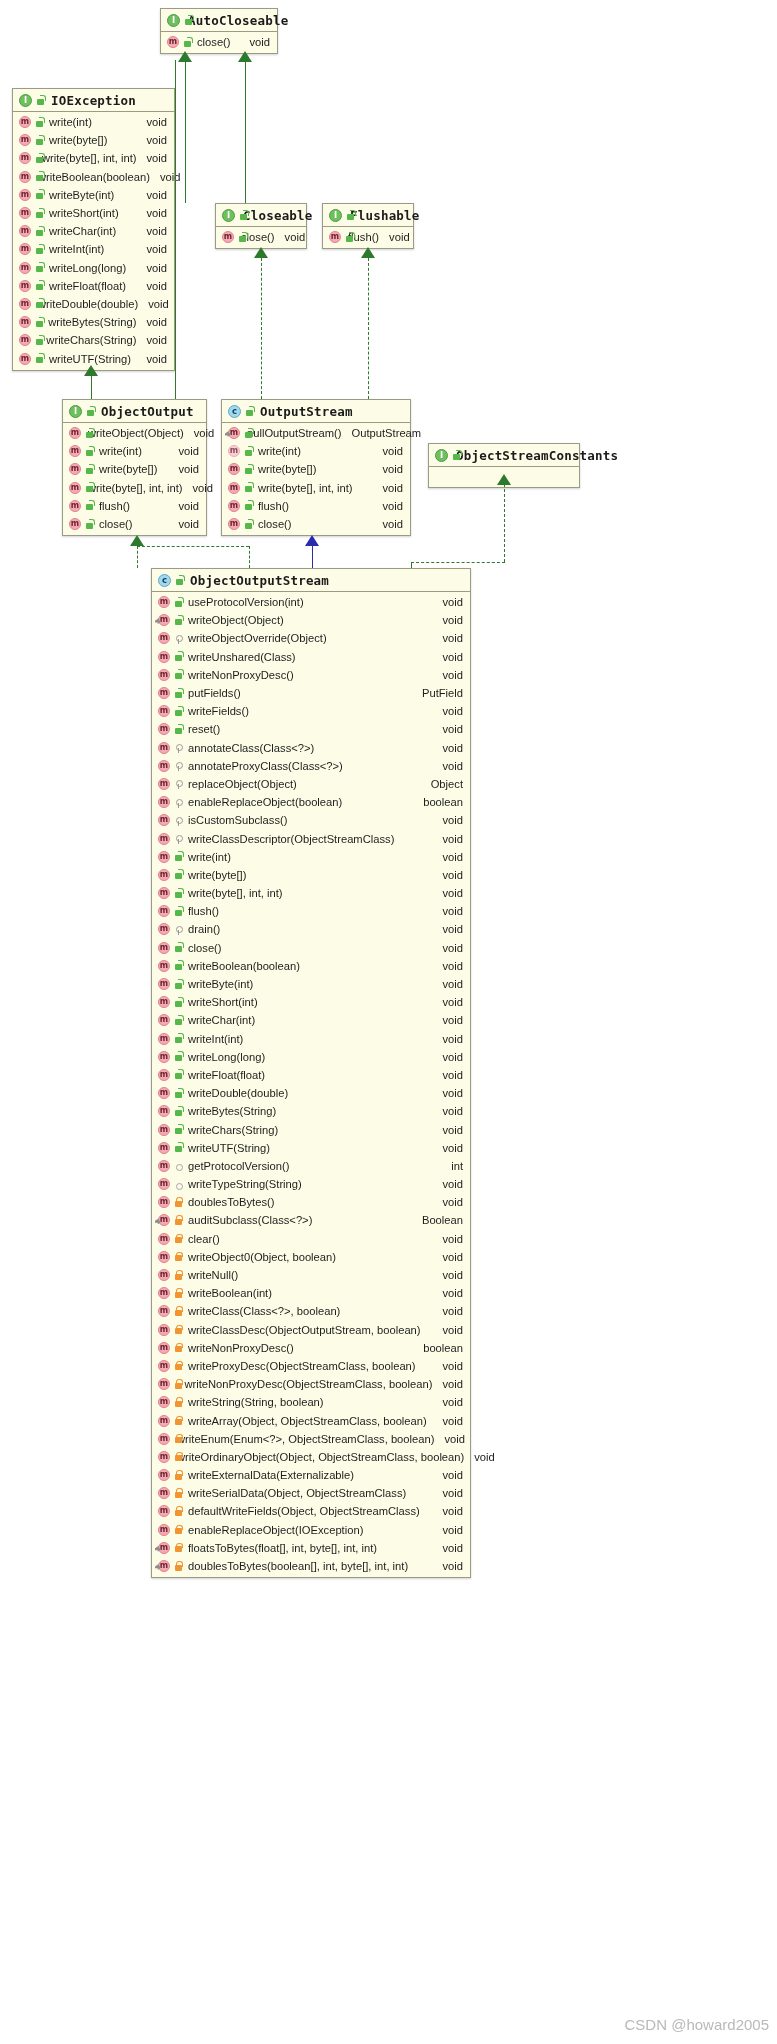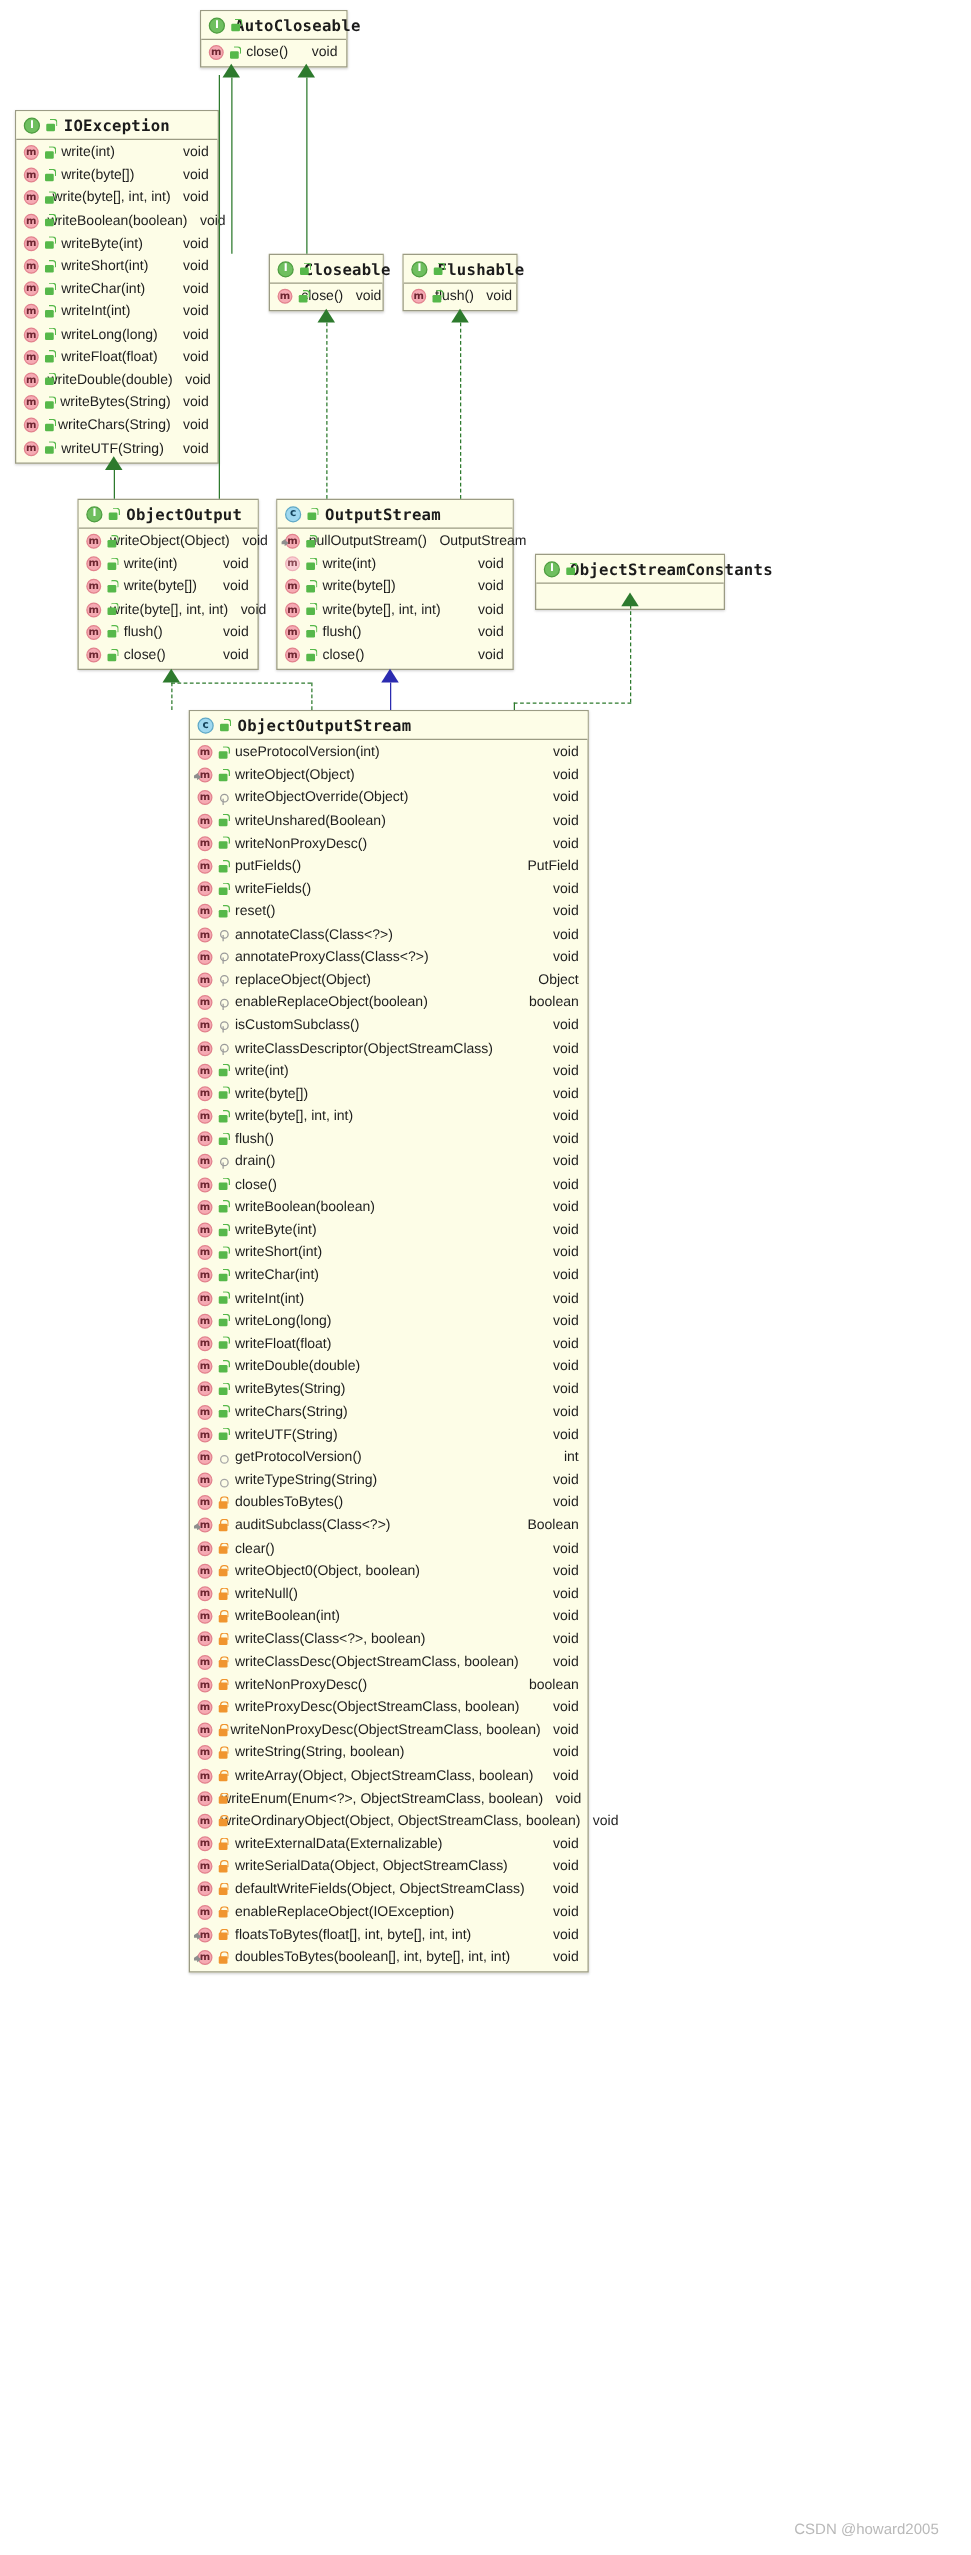--- a/index.html
+++ b/index.html
@@ -177,22 +177,22 @@
   .arrow-up-blue {
     position: absolute;
     width: 0; height: 0;
     border-left: 7px solid transparent;
     border-right: 7px solid transparent;
     border-bottom: 11px solid #2b2bb0;
   }
 
   .watermark {
     position: absolute;
-    right: 26px;
-    font-size: 12px;
+    right: 8px;
+    font-size: 15px;
     color: #b9b9b9;
     font-family: "Liberation Sans", sans-serif;
     white-space: nowrap;
   }
 </style>
 </head>
 <body>
 
 <div id="stage">
 
@@ -460,21 +460,21 @@
         </div>
         <div class="row">
           <span class="ic ic-method">m</span>
           <span class="vis vis-protected"></span>
           <span class="sig">writeObjectOverride(Object)</span>
           <span class="ret">void</span>
         </div>
         <div class="row">
           <span class="ic ic-method">m</span>
           <span class="vis vis-public"></span>
-          <span class="sig">writeUnshared(Boolean)</span>
+          <span class="sig">writeUnshared(Class)</span>
           <span class="ret">void</span>
         </div>
         <div class="row">
           <span class="ic ic-method">m</span>
           <span class="vis vis-public"></span>
           <span class="sig">writeNonProxyDesc()</span>
           <span class="ret">void</span>
         </div>
         <div class="row">
           <span class="ic ic-method">m</span>
@@ -682,21 +682,21 @@
         </div>
         <div class="row">
           <span class="ic ic-method">m</span>
           <span class="vis vis-private"></span>
           <span class="sig">writeClass(Class&lt;?&gt;, boolean)</span>
           <span class="ret">void</span>
         </div>
         <div class="row">
           <span class="ic ic-method">m</span>
           <span class="vis vis-private"></span>
-          <span class="sig">writeClassDesc(ObjectStreamClass, boolean)</span>
+          <span class="sig">writeClassDesc(ObjectOutputStream, boolean)</span>
           <span class="ret">void</span>
         </div>
         <div class="row">
           <span class="ic ic-method">m</span>
           <span class="vis vis-private"></span>
           <span class="sig">writeNonProxyDesc()</span>
           <span class="ret">boolean</span>
         </div>
         <div class="row">
           <span class="ic ic-method">m</span>

